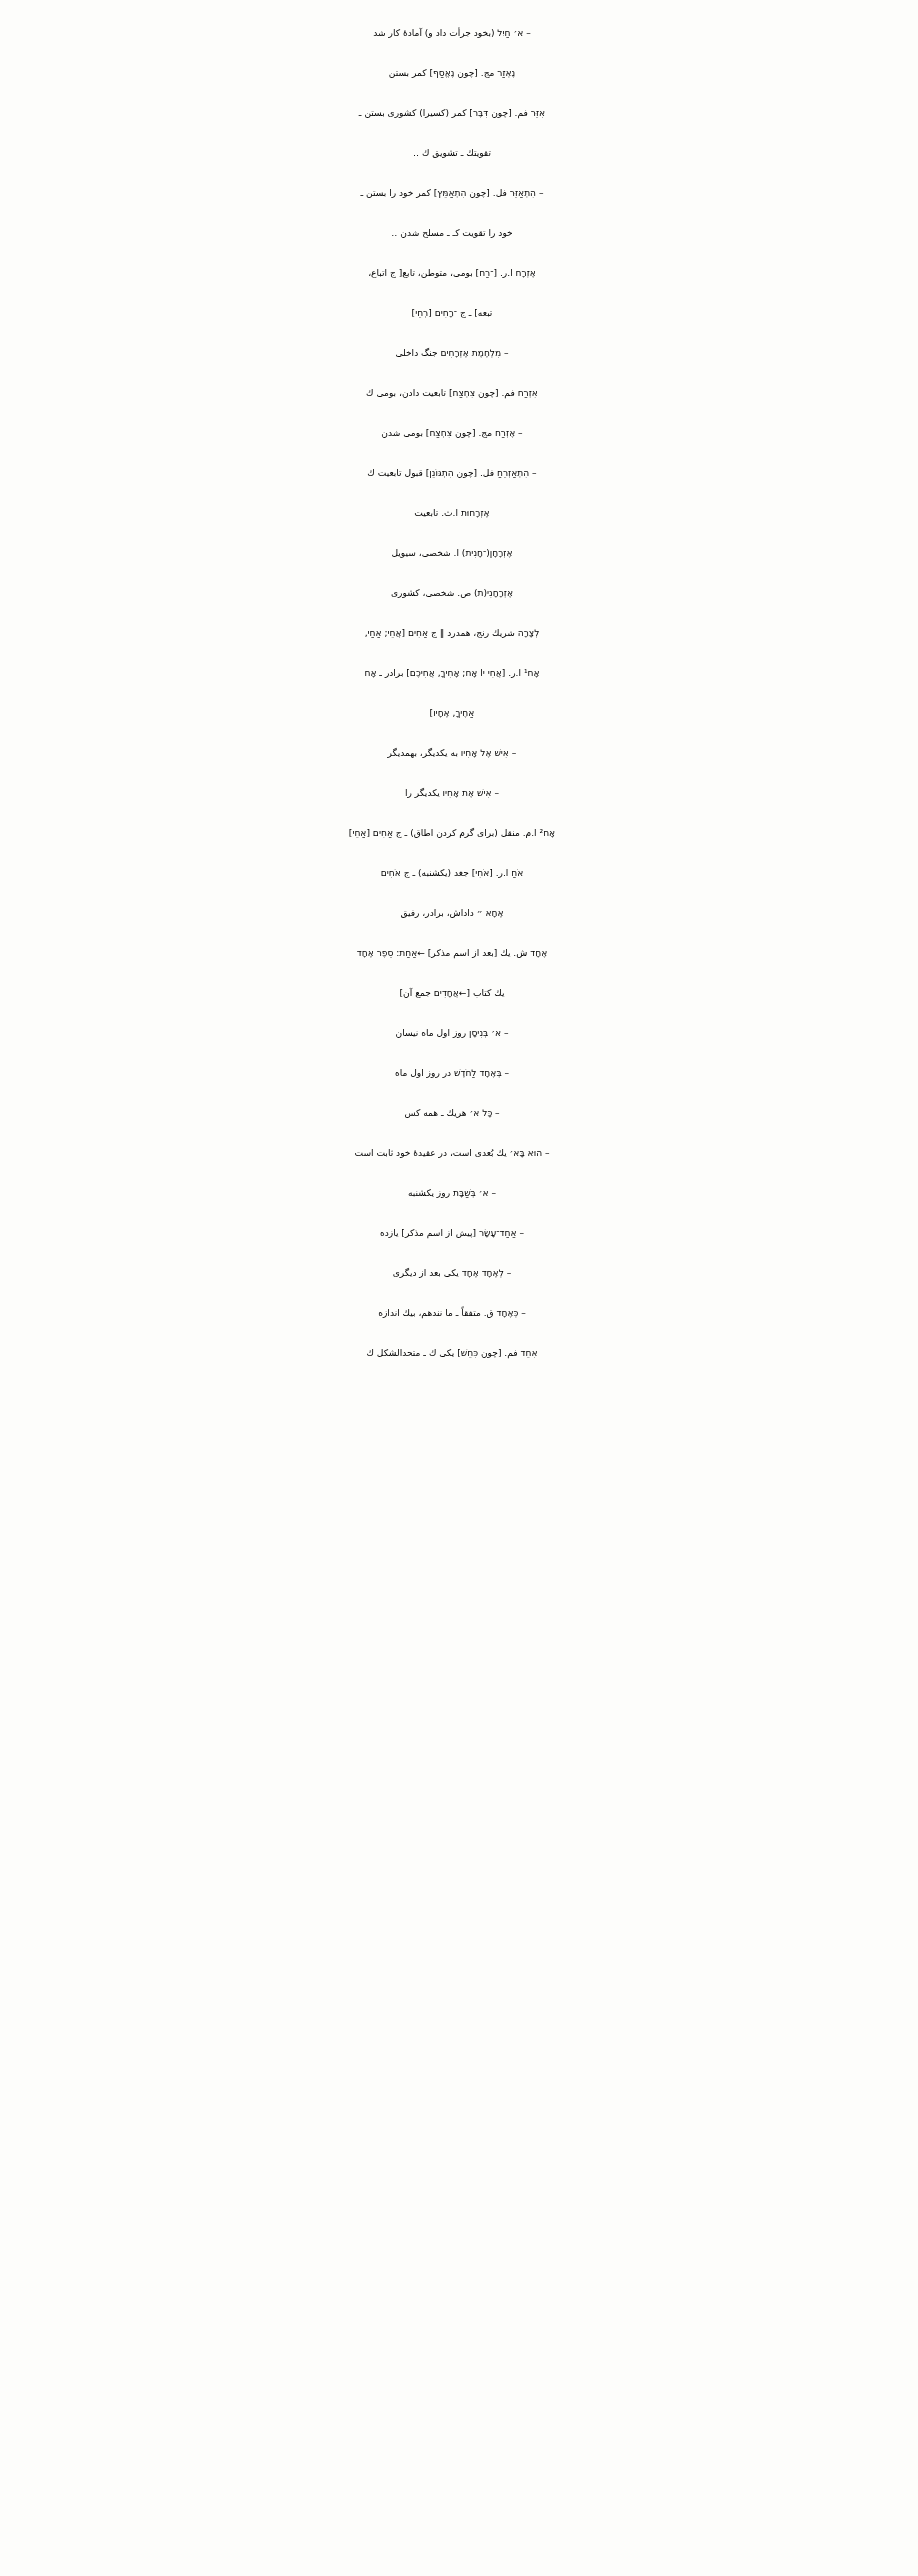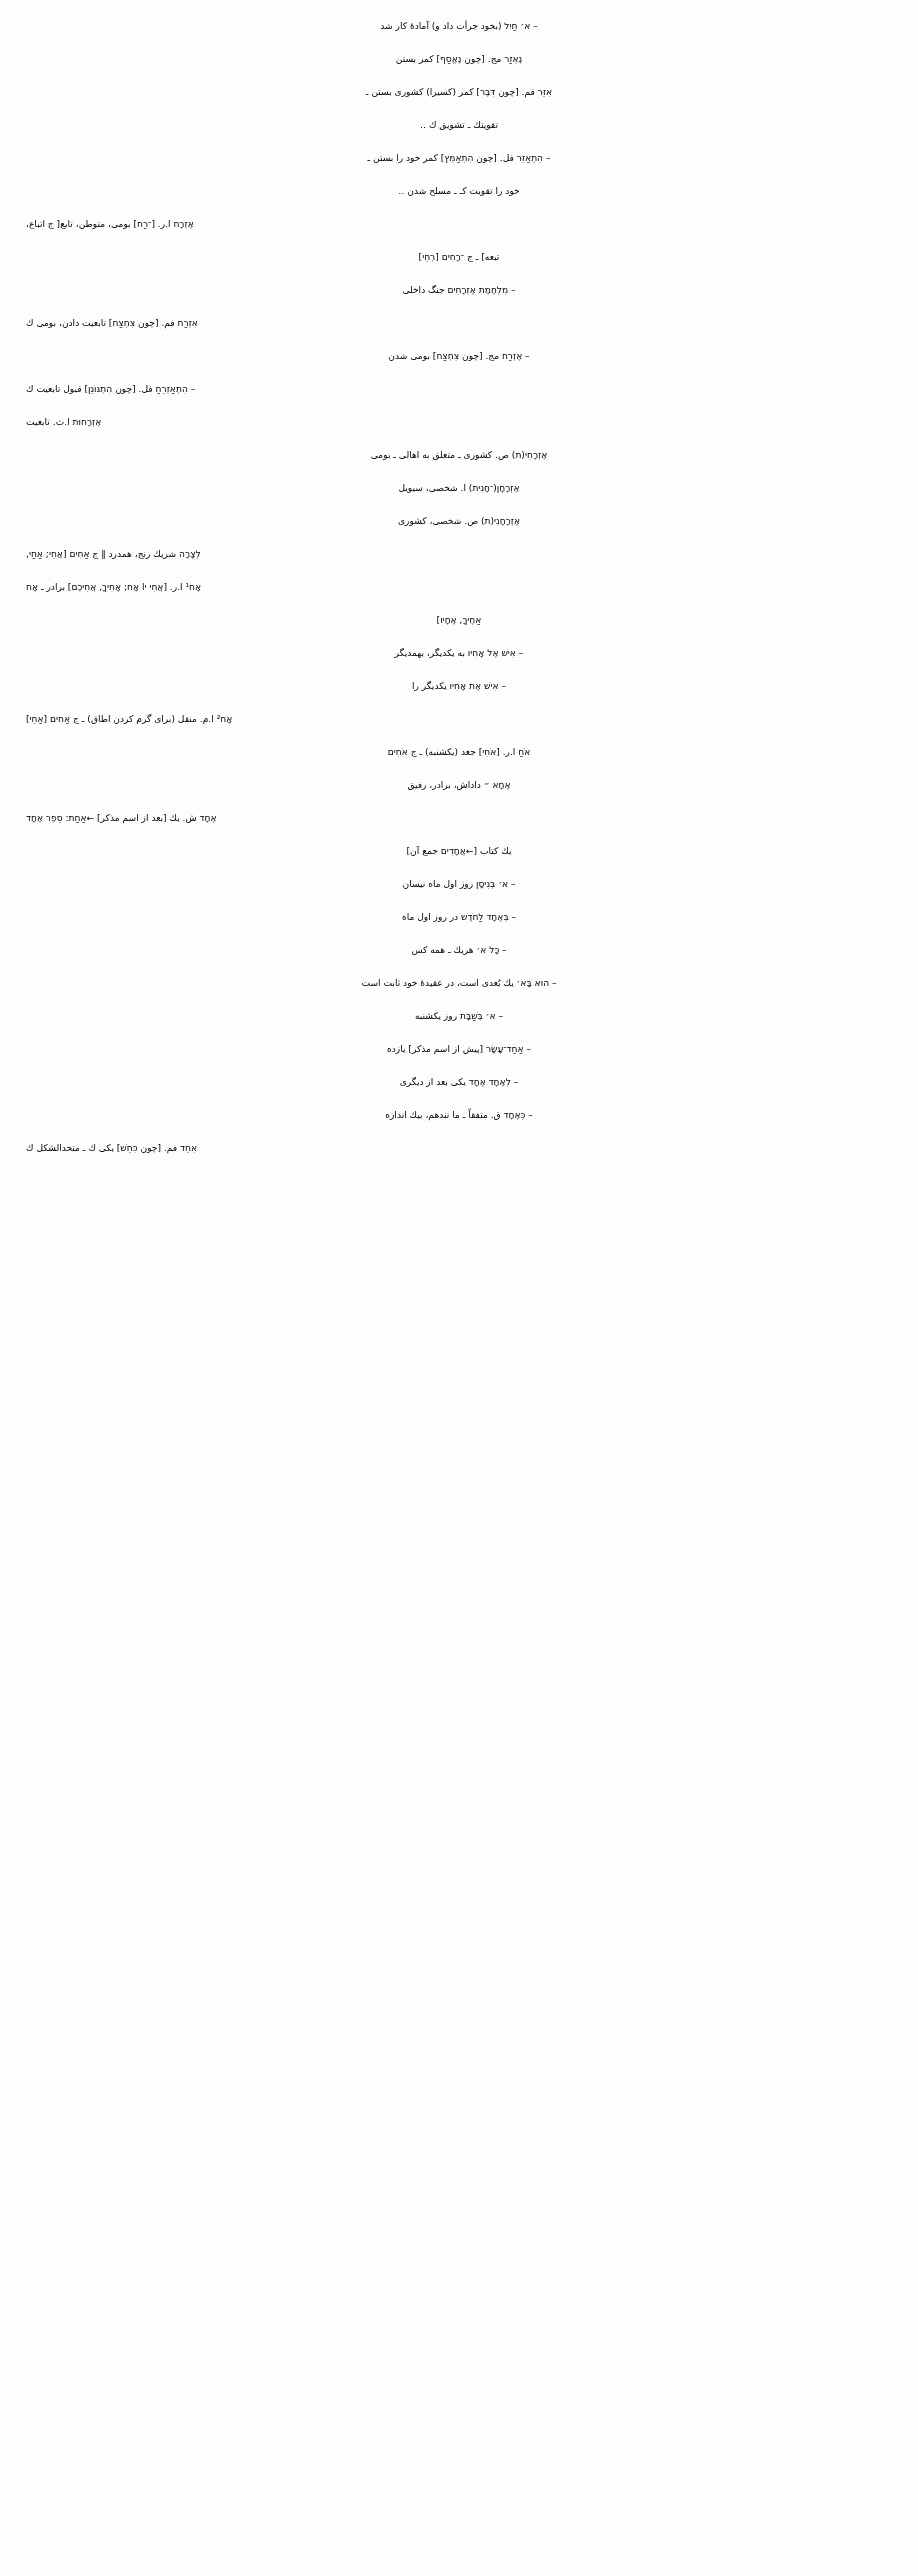--- a/index.html
+++ b/index.html
@@ -32,51 +32,50 @@
     direction: rtl;
     text-align: right;
   }
   .line {
     display: block;
     width: 100%;
     direction: rtl;
     text-align: right;
     white-space: normal;
     padding: 0;
-    margin: 0;
+    margin: 7px;
   }
   
   .line {
     height: 33px;
     line-height: 33px;
     overflow: visible;
   }
   .ctr { text-align: center; }
-  .rt  { text-align: left; }
+  .rt  { text-align: center; }
 </style>
 </head>
 <body>
 
 <div id="page">
   <div class="col">
 
     <div class="line ctr">– א׳ חַיִל (بخود جرأت داد و) آمادهٔ كار شد</div>
     <div class="line ctr">נֶאְזַר مج.  [چون נֶאֱסַף] كمر بستن</div>
     <div class="line ctr">אִזֵּר فم.  [چون דִּבֶּר] كمر (كسیرا) كشوری بستن ـ</div>
     <div class="line ctr">تقویتك ـ تشویق ك ‥</div>
     <div class="line ctr">– הִתְאַזֵּר فل.  [چون הִתְאַמֵּץ] كمر خود را بستن ـ</div>
     <div class="line ctr">خود را تقویت كـ ـ مسلح شدن ‥</div>
     <div class="line rt">אֶזְרָח ا.ر.  [־רַח] بومی، متوطن، تابع[ ج اتباع،</div>
     <div class="line ctr">تبعه] ـ ج ־רָחִים [רְחֵי]</div>
     <div class="line ctr">– מִלְחֶמֶת אֶזְרָחִים جنگ داخلی</div>
     <div class="line rt">אִזְרַח فم.  [چون צִחְצַח] تابعیت دادن، بومی ك</div>
     <div class="line ctr">– אֶזְרַח مج.  [چون צִחְצַח] بومی شدن</div>
     <div class="line rt">– הִתְאַזְרֵחַ فل.  [چون הִתְגּוֹנֵן] قبول تابعیت ك</div>
     <div class="line rt">אֶזְרָחוּת ا.ث.  تابعیت</div>
-    <div class="line ctr">אֶזְרָחִי(ת) ص.  كشوری ـ متعلق به اهالی ـ بومی</div>
     <div class="line ctr">אֶזְרָחָן(־חָנִית) ا.  شخصی، سیویل</div>
     <div class="line ctr">אֶזְרָחָנִי(ת) ص.  شخصی، كشوری</div>
     <div class="line rt">לְצָרָה شریك رنج، همدرد ‖ ج אַחִים [אֲחֵי; אַחַי,</div>
     <div class="line rt">אָח¹ ا.ر.  [אֲחִי יا אָח; אָחִיךָ, אֲחִיכֶם] برادر ـ אָח</div>
     <div class="line ctr">אַחֶיךָ, אֶחָיו]</div>
     <div class="line ctr">– אִישׁ אֶל אָחִיו به یكدیگر، بهمدیگر</div>
     <div class="line ctr">– אִישׁ אֶת אָחִיו یكدیگر را</div>
     <div class="line rt">אָח² ا.م.  منقل (برای گرم كردن اطاق) ـ ج אַחִים [אַחֵי]</div>
     <div class="line ctr">אֹחַ ا.ر.  [אֹחִי] جغد (یكشنبه) ـ ج אֹחִים</div>
     <div class="line ctr">אֶחָא ״  داداش، برادر، رفیق</div>

